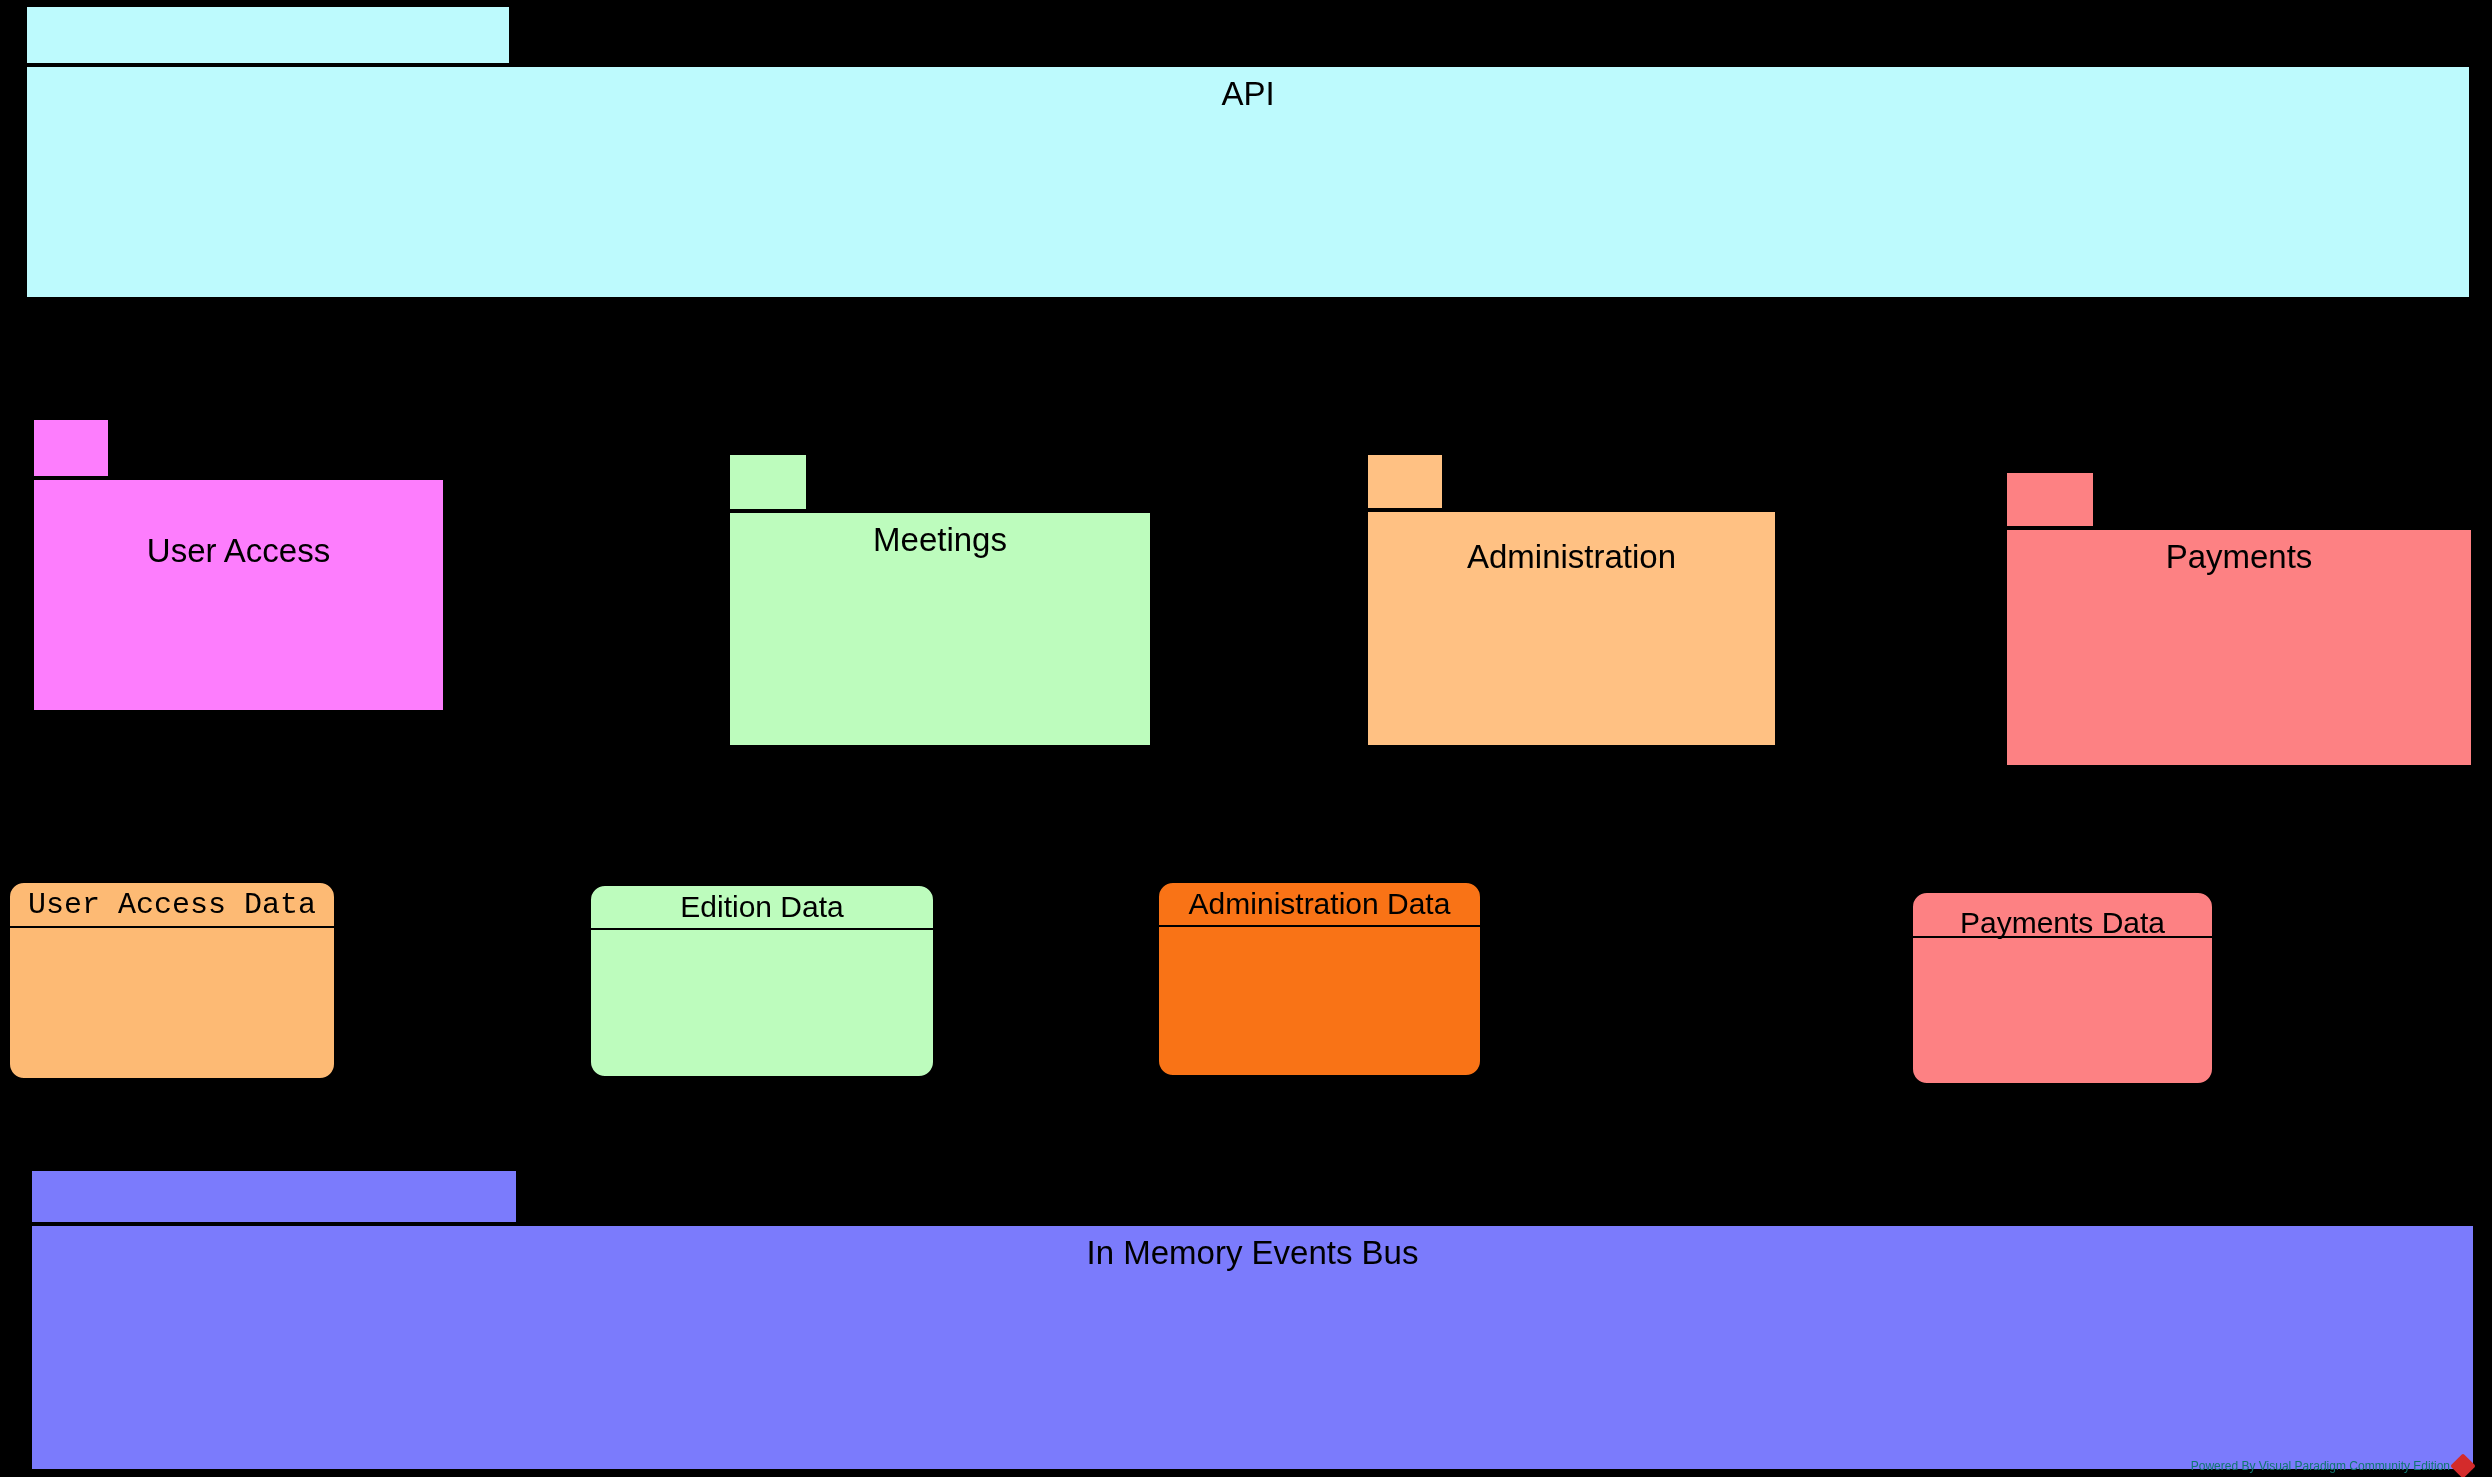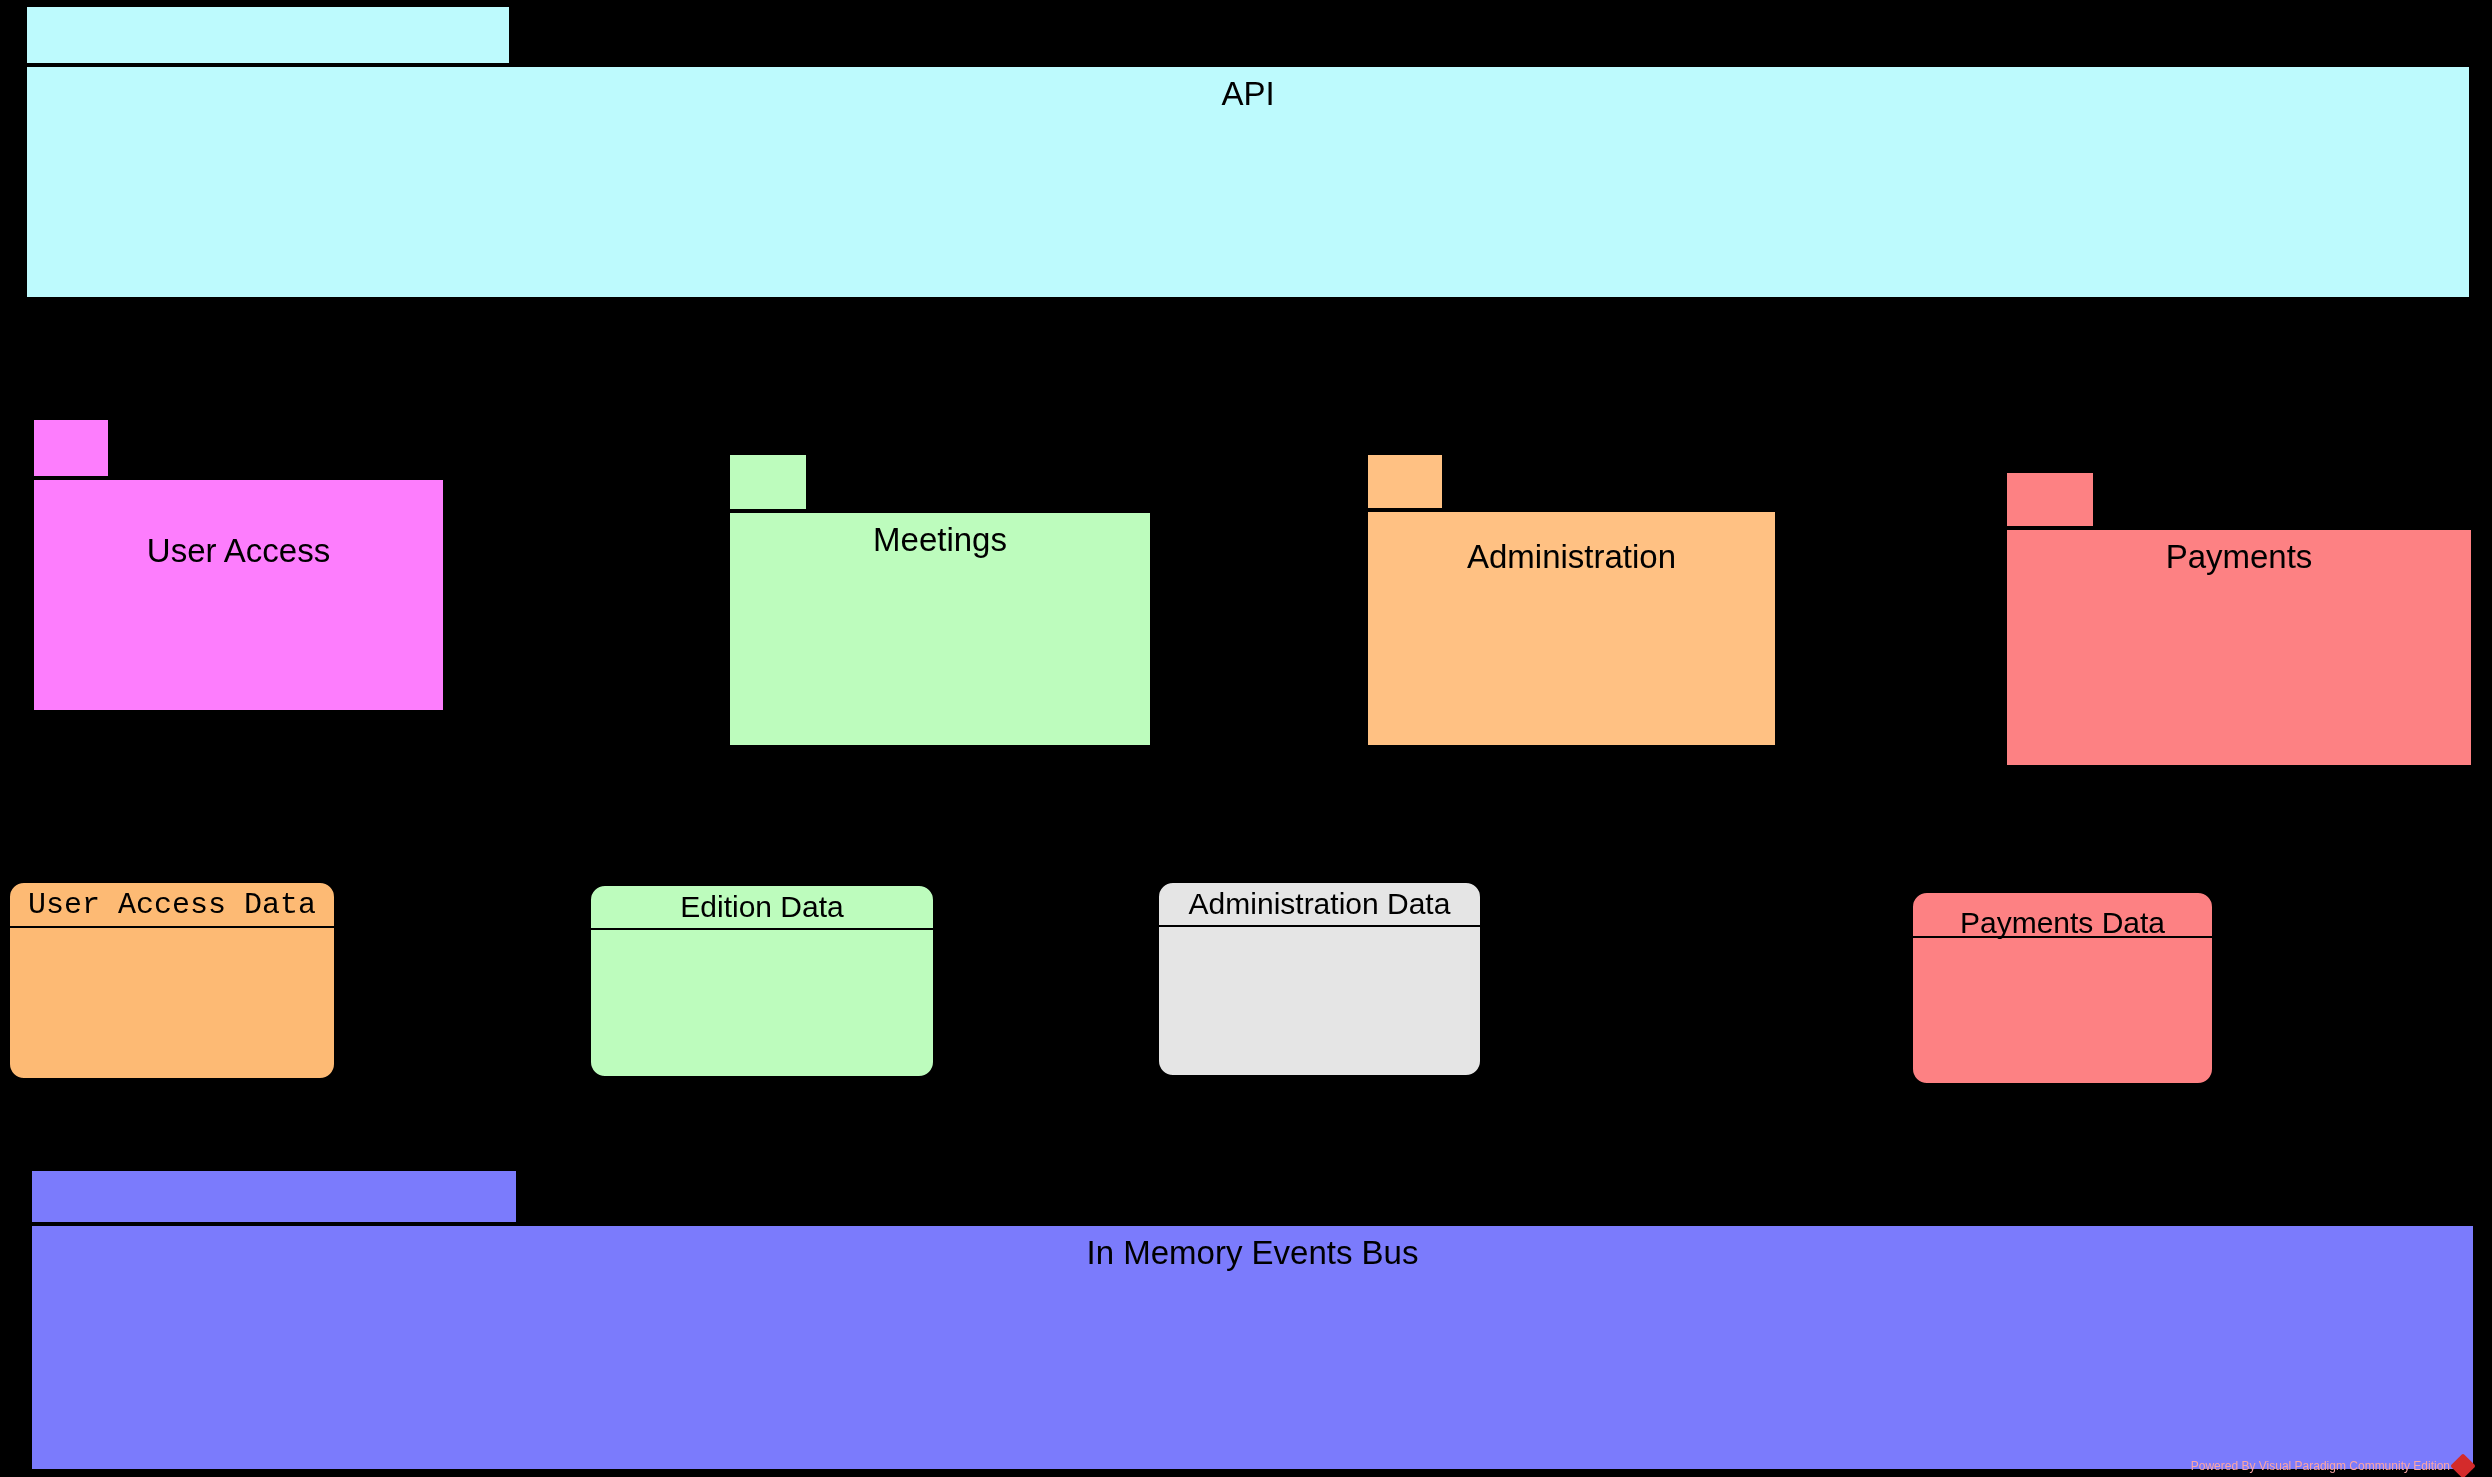--- a/index.html
+++ b/index.html
@@ -133,30 +133,30 @@
         <span class="ds-title" style="font-size: 30px; padding-top: 6.5px;">User Access Data</span>
       </div>
       <div class="ds-body" style="top: 45px; height: 154px;"></div>
     </div>
     <div class="datastore" style="left: 589px; top: 884px; width: 346px; height: 194px; background: rgb(189, 252, 189);">
       <div class="ds-header" style="height: 44px;">
         <span class="ds-title" style="font-size: 30px; padding-top: 6px;">Edition Data</span>
       </div>
       <div class="ds-body" style="top: 44px; height: 150px;"></div>
     </div>
-    <div class="datastore" style="left: 1157px; top: 881px; width: 325px; height: 196px; background: #e5e5e5;">
+    <div class="datastore" style="left: 1157px; top: 881px; width: 325px; height: 196px; background: #f97316;">
       <div class="ds-header" style="height: 44px;">
         <span class="ds-title" style="font-size: 30px; padding-top: 6px;">Administration Data</span>
       </div>
       <div class="ds-body" style="top: 44px; height: 152px;"></div>
     </div>
     <div class="datastore" style="left: 1911px; top: 891px; width: 303px; height: 194px; background: rgb(253, 129, 131);">
       <div class="ds-header" style="height: 45px;">
         <span class="ds-title" style="font-size: 30px; padding-top: 6.5px; margin-top: 8px;">Payments Data</span>
       </div>
       <div class="ds-body" style="top: 45px; height: 149px;"></div>
     </div>
-    <div id="watermark" style="color: #fca5a5;">
+    <div id="watermark" style="color: #0f766e;">
     <span>Powered By Visual Paradigm Community Edition</span>
     <span class="vp-diamond" style="background: rgb(212, 43, 43);"></span>
   </div>
 </div>
 
 
 </body></html>

